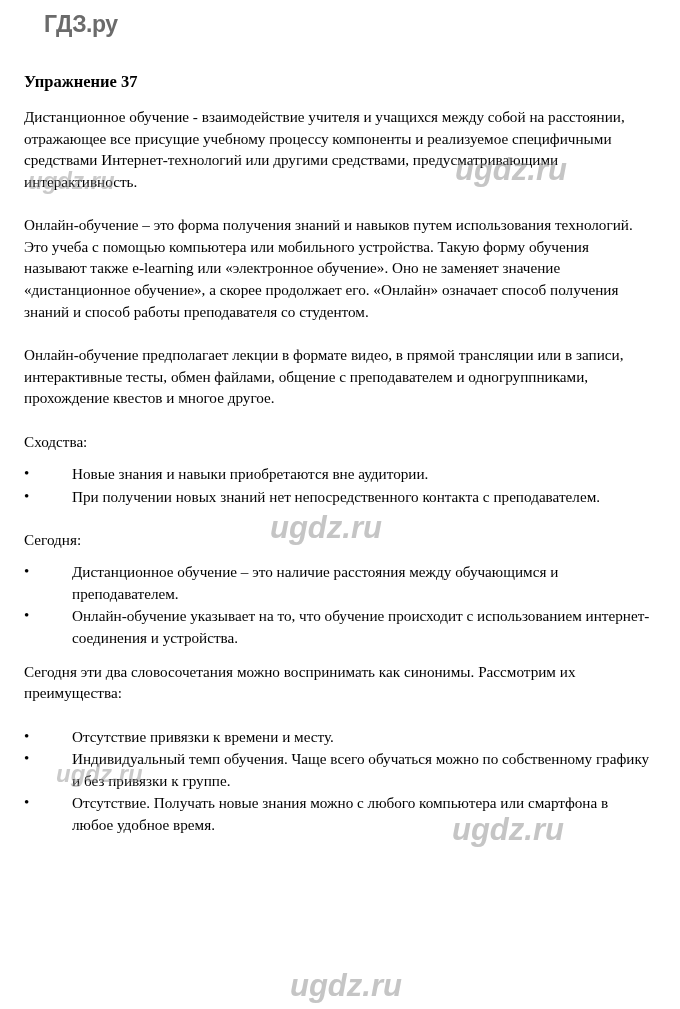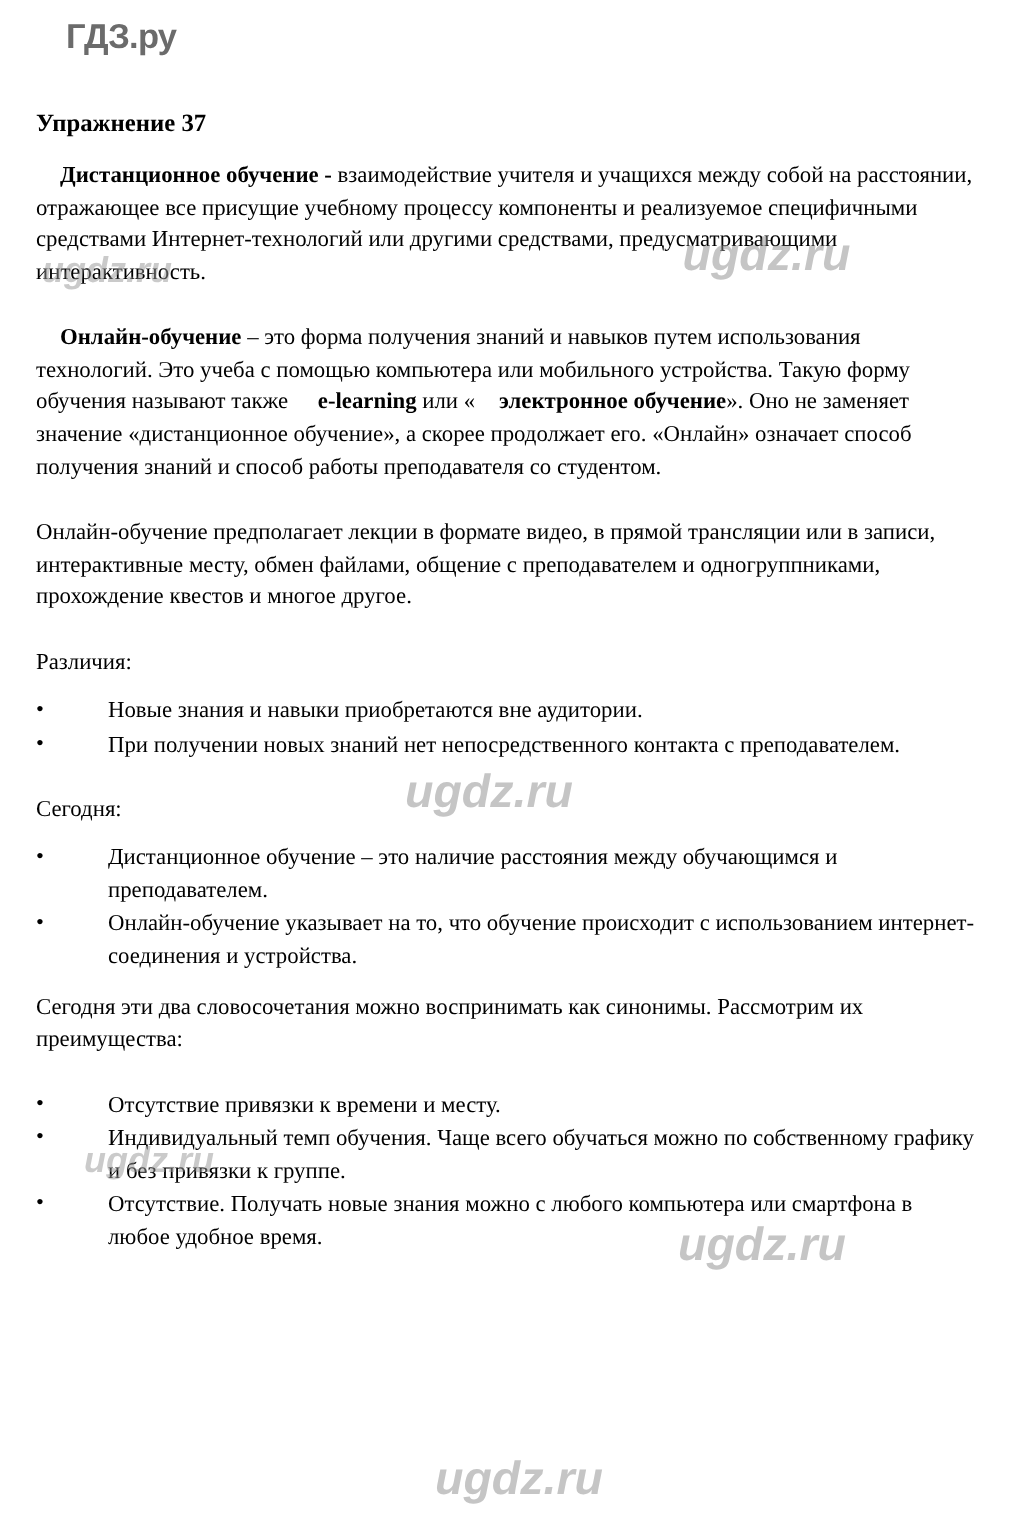--- a/index.html
+++ b/index.html
@@ -43,21 +43,21 @@
   }
   p.para {
     font-size: 15.2px;
     line-height: 1.42;
     margin: 0 0 13px 0;
     text-align: left;
   }
   p.tight {
     margin-bottom: 11px;
   }
-  .b { font-weight: bold; margin-left: 16px; }
+  .b { font-weight: normal; }
   ul.bullets {
     list-style: none;
     margin: 0 0 12px 0;
     padding: 0;
   }
   ul.bullets li {
     font-size: 15.2px;
     line-height: 1.42;
     margin: 0 0 1px 0;
     padding-left: 48px;
@@ -106,25 +106,25 @@
 
     <p class="para"><span class="b">Дистанционное обучение -</span><span> взаимодействие учителя и учащихся между собой на расстоянии, отражающее все присущие учебному процессу компоненты и реализуемое специфичными средствами Интернет-технологий или другими средствами, предусматривающими интерактивность.</span></p>
 
 
     <div class="spacer-sm"></div>
 
     <p class="para"><span class="b">Онлайн-обучение</span><span> – это форма получения знаний и навыков путем использования технологий. Это учеба с помощью компьютера или мобильного устройства. Такую форму обучения называют также </span><span class="b">e-learning</span><span> или «</span><span class="b">электронное обучение</span><span>». Оно не заменяет значение «дистанционное обучение», а скорее продолжает его. «Онлайн» означает способ получения знаний и способ работы преподавателя со студентом.</span></p>
 
     <div class="spacer-sm"></div>
 
-    <p class="para">Онлайн-обучение предполагает лекции в формате видео, в прямой трансляции или в записи, интерактивные месту, обмен файлами, общение с преподавателем и одногруппниками, прохождение квестов и многое другое.</p>
+    <p class="para">Онлайн-обучение предполагает лекции в формате видео, в прямой трансляции или в записи, интерактивные тесты, обмен файлами, общение с преподавателем и одногруппниками, прохождение квестов и многое другое.</p>
 
     <div class="spacer-sm"></div>
 
-    <p class="para tight">Различия:</p>
+    <p class="para tight">Сходства:</p>
 
     <ul class="bullets">
       <li>Новые знания и навыки приобретаются вне аудитории.</li>
       <li>При получении новых знаний нет непосредственного контакта с преподавателем.</li>
     </ul>
 
     <div class="spacer-sm"></div>
 
     <p class="para tight">Сегодня:</p>
 

